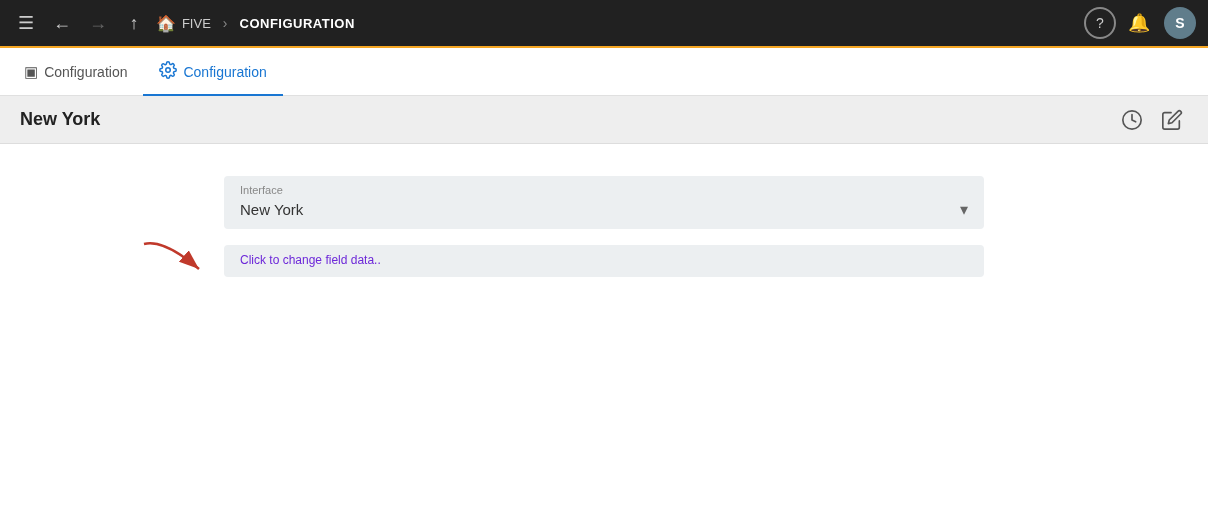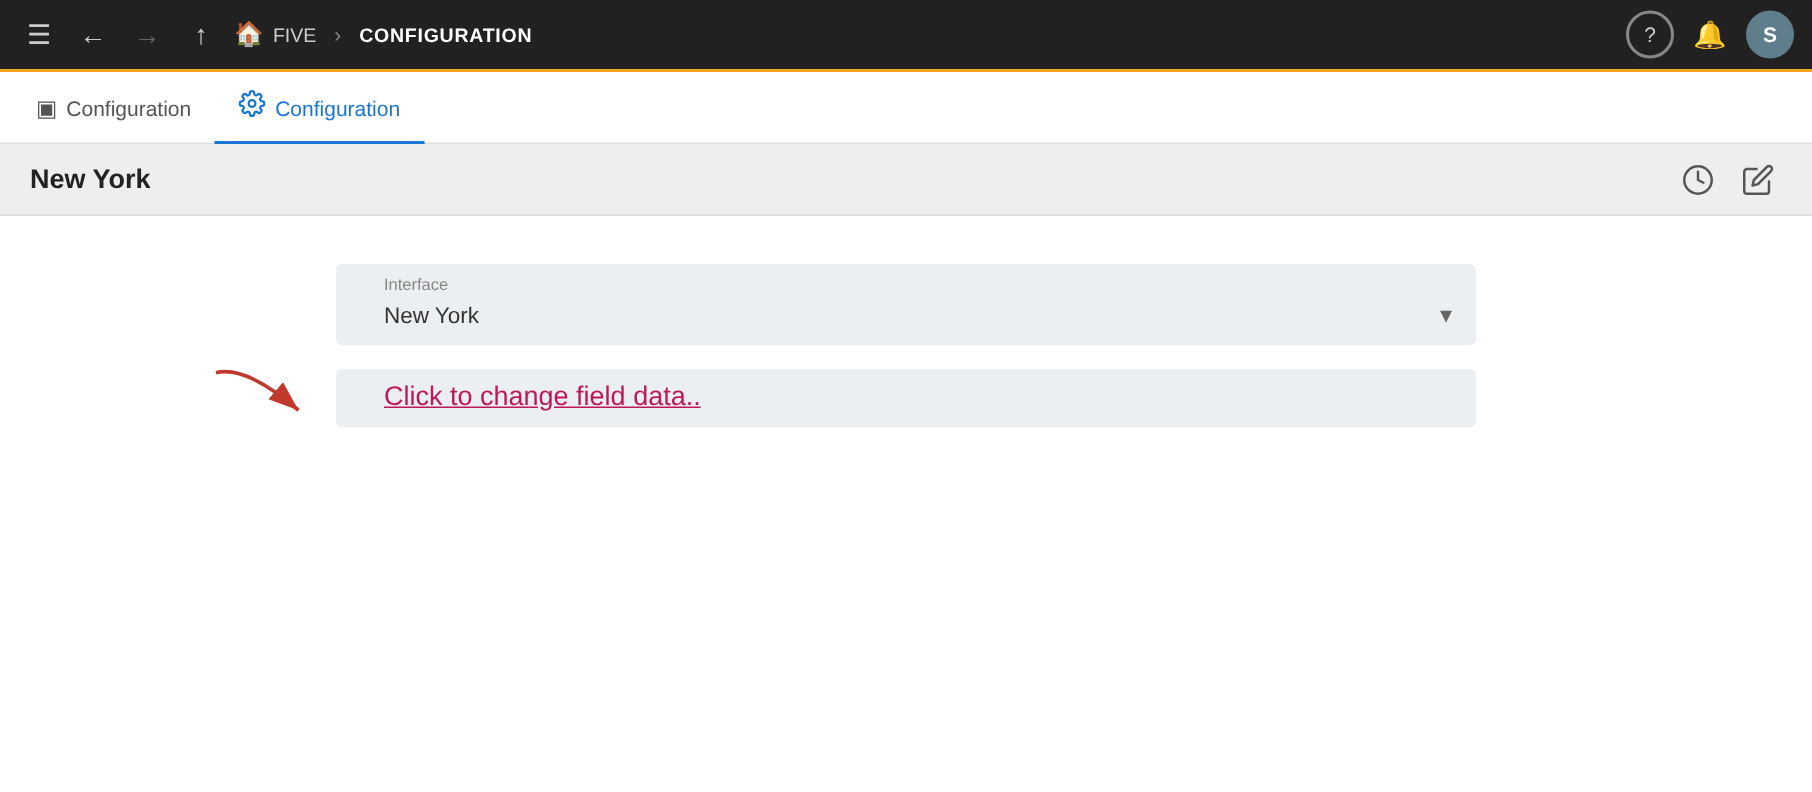--- a/index.html
+++ b/index.html
@@ -169,40 +169,39 @@
       width: 760px;
       display: flex;
       flex-direction: column;
       gap: 16px;
       position: relative;
     }
 
     .field-wrapper {
       background: #eceff1;
       border-radius: 4px;
-      padding: 8px 16px 10px 32px;
+      padding: 8px 16px 10px 16px;
       position: relative;
     }
     .field-label {
       font-size: 11px;
       color: #888;
       margin-bottom: 4px;
       display: block;
     }
     .field-value {
       font-size: 15px;
       color: #333;
       display: flex;
       align-items: center;
       justify-content: space-between;
     }
     .field-placeholder {
-      color: #be185d;
-      font-size: 18px;
-      text-decoration: underline;
+      color: #6d28d9;
+      font-size: 12px;
     }
     .dropdown-icon {
       color: #666;
       font-size: 16px;
     }
 
     
     .arrow-annotation {
       position: absolute;
       left: -90px;

